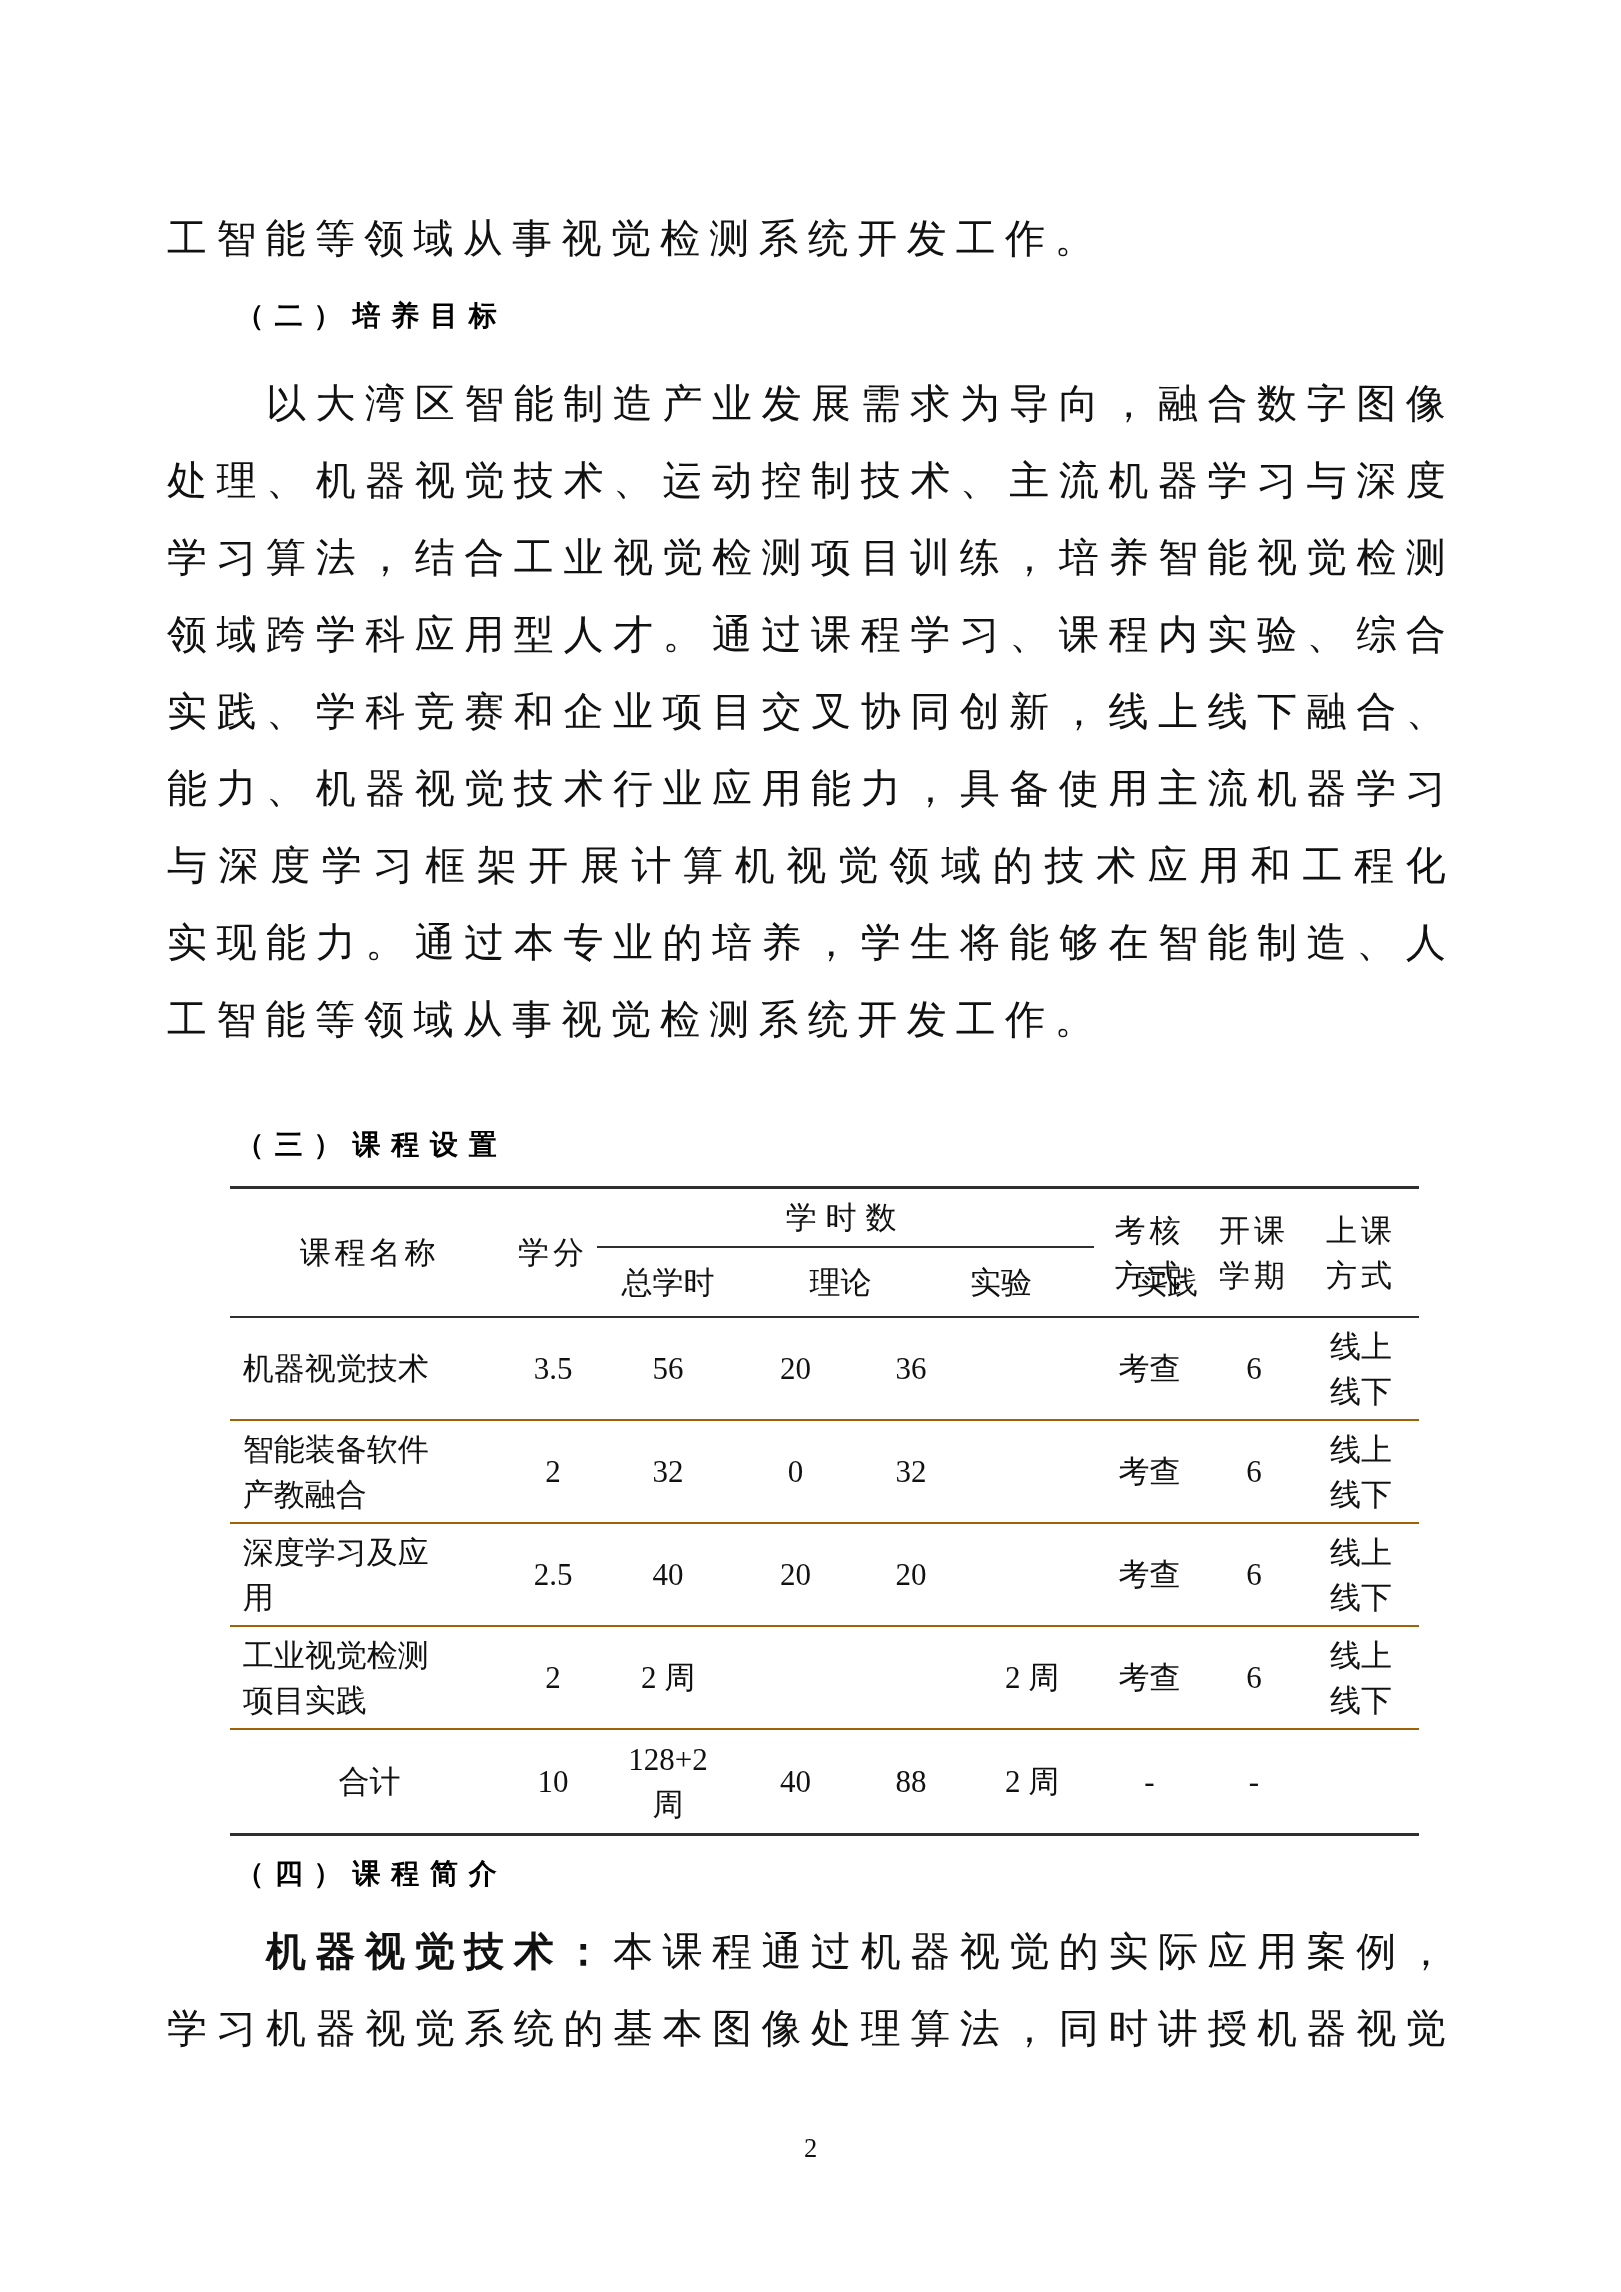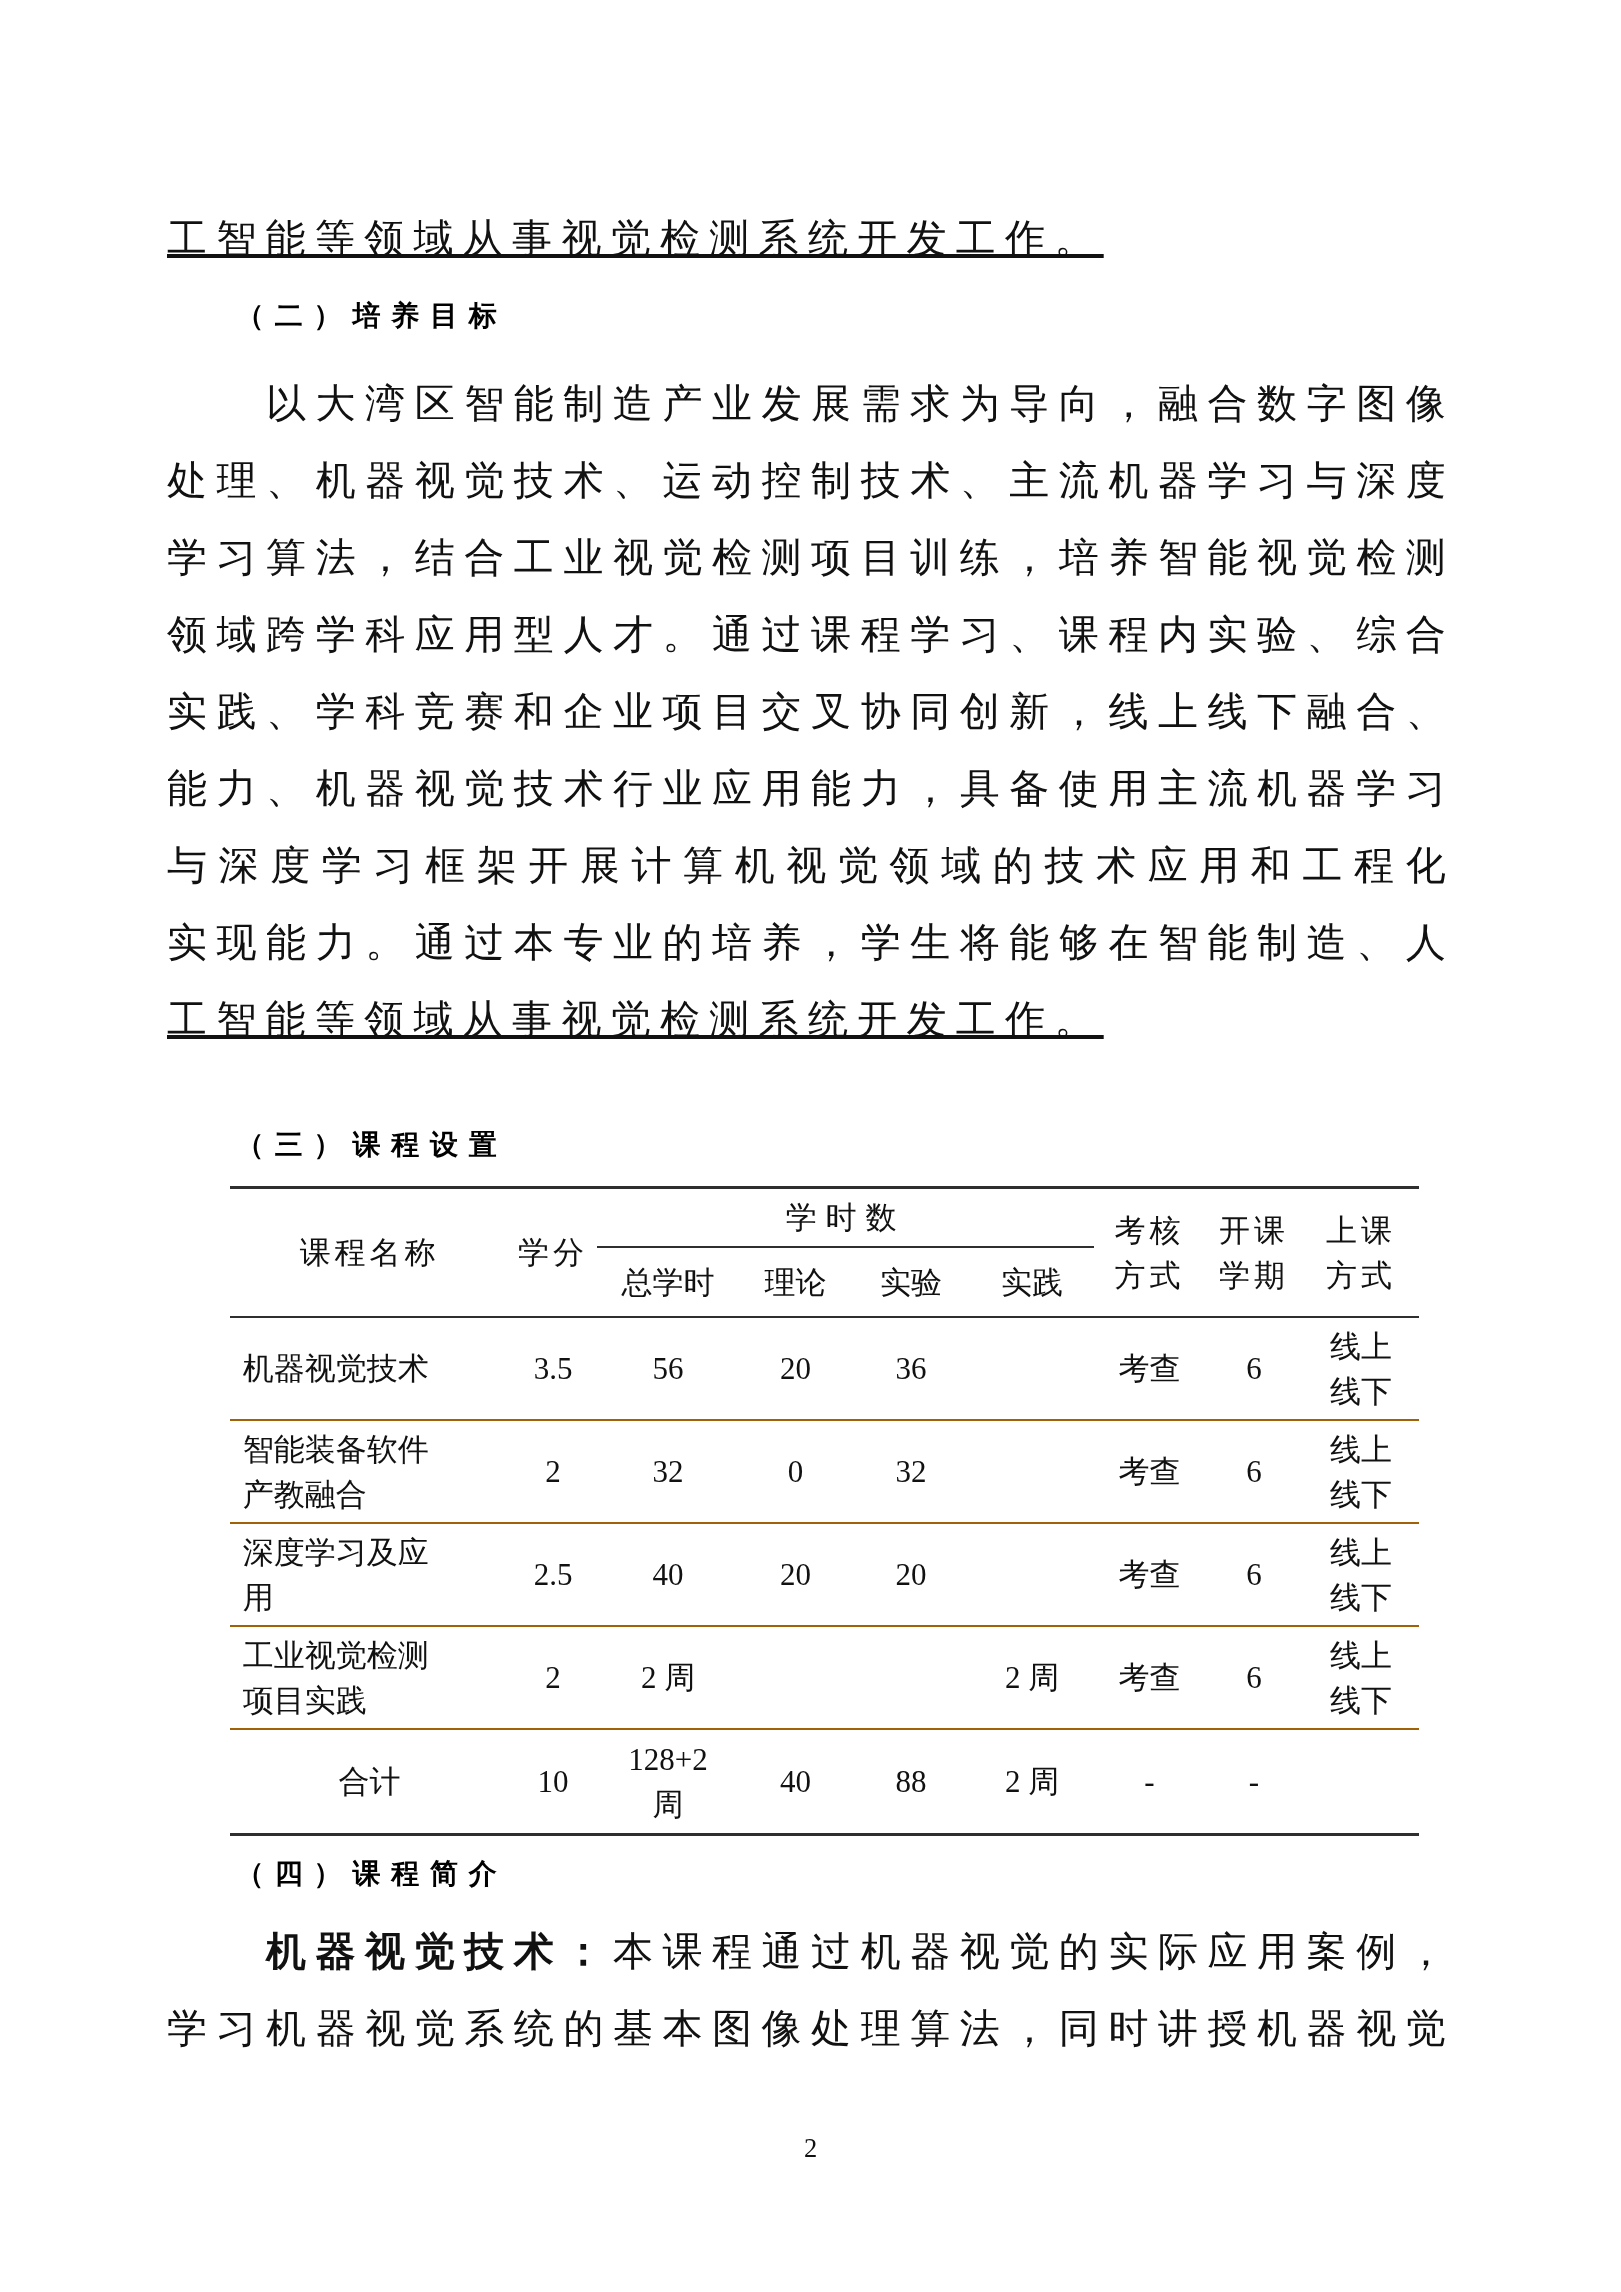--- a/index.html
+++ b/index.html
@@ -12,21 +12,21 @@
     color:#000;
     overflow:hidden;
   }
   
   .textcol{position:absolute;left:167px;width:1288px;}
   .bline{
     font-size:40px;line-height:77px;letter-spacing:9.3px;
     text-align:justify;text-align-last:justify;
     white-space:normal;color:#111;
   }
-  .bline.partial{text-align:right;text-align-last:left;text-decoration:underline;}
+  .bline.partial{text-align:right;text-align-last:left;}
   .bline.indent{text-indent:99px;}
   .heading{
     font-family:"Liberation Sans","DejaVu Sans",sans-serif;
     font-weight:700;font-size:28px;line-height:77px;letter-spacing:10.8px;
     padding-left:69px;color:#000;
     text-align:left;text-align-last:left;
   }
   .lead-bold{
     font-family:Liberation Serif, serif;
     font-weight:700;
@@ -37,21 +37,21 @@
     position:absolute;left:230px;top:1186px;width:1189px;
     border-top:3.9px solid #2f2f2f;border-bottom:3.9px solid #2f2f2f;
     font-size:31px;color:#111;
   }
   .tgrid{display:grid;grid-template-columns:279px 88px 142px 113px 118px 124px 111px 98px 116px;}
   .hgrid{display:grid;grid-template-columns:279px 88px 497px 111px 98px 116px;height:127px;border-bottom:2px solid #2f2f2f;}
   .cell{display:flex;flex-direction:column;justify-content:center;align-items:center;text-align:center;line-height:45px;}
   .hcell{letter-spacing:3.9px;}
   .group{display:flex;flex-direction:column;}
   .gtop{height:57px;display:flex;align-items:center;justify-content:center;letter-spacing:8.8px;border-bottom:2px solid #2f2f2f;}
-  .gsub{flex:1;display:grid;grid-template-columns:142px 113px 118px 124px;}
+  .gsub{flex:1;display:grid;grid-template-columns:142px 113px 118px 124px;gap:45px;}
   .gsub .cell{letter-spacing:0;}
   .trow{border-bottom:2px solid #a16207;height:101px;}
   .trow.tall{height:103px;}
   .trow.last{border-bottom:none;}
   .namecell{align-items:flex-start;text-align:left;padding-left:12.7px;}
   .namecell.sum{align-items:center;text-align:center;padding-left:0;}
   .two span{display:block;}
   
   .pagenum{
     position:absolute;top:2129px;left:0;width:100%;

